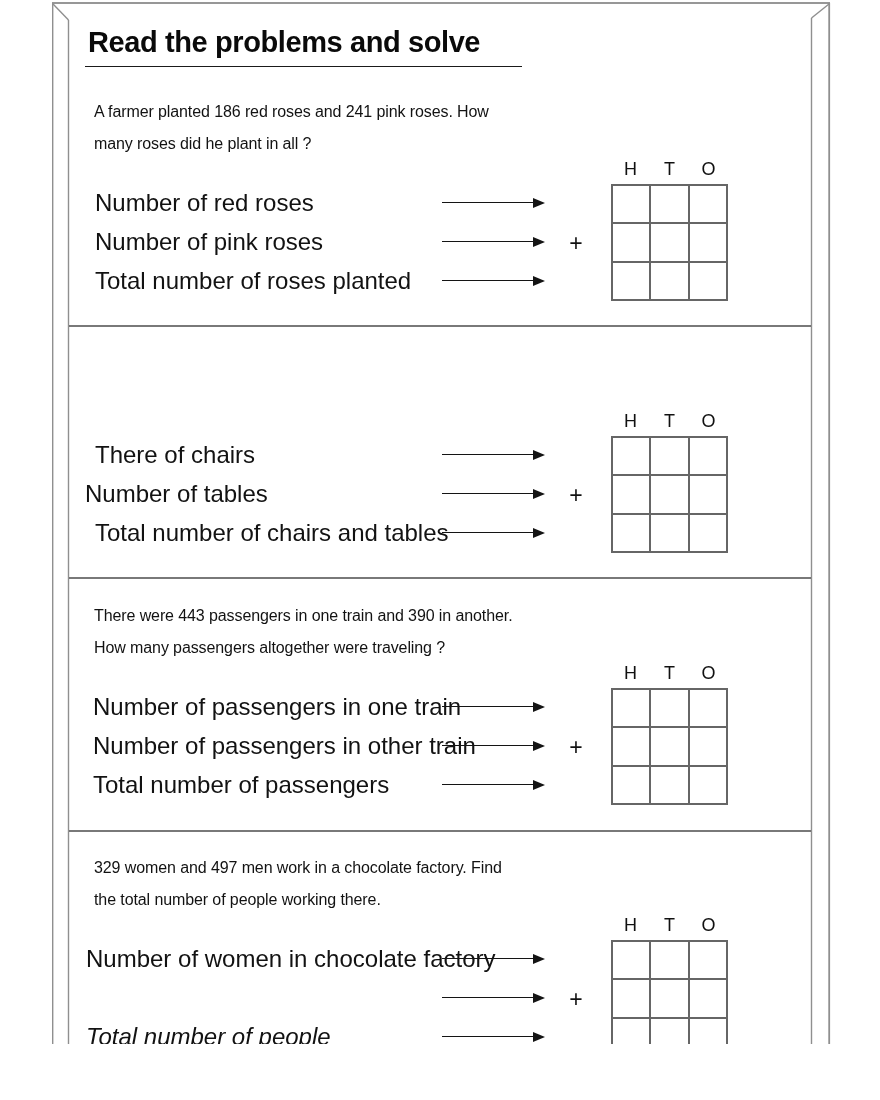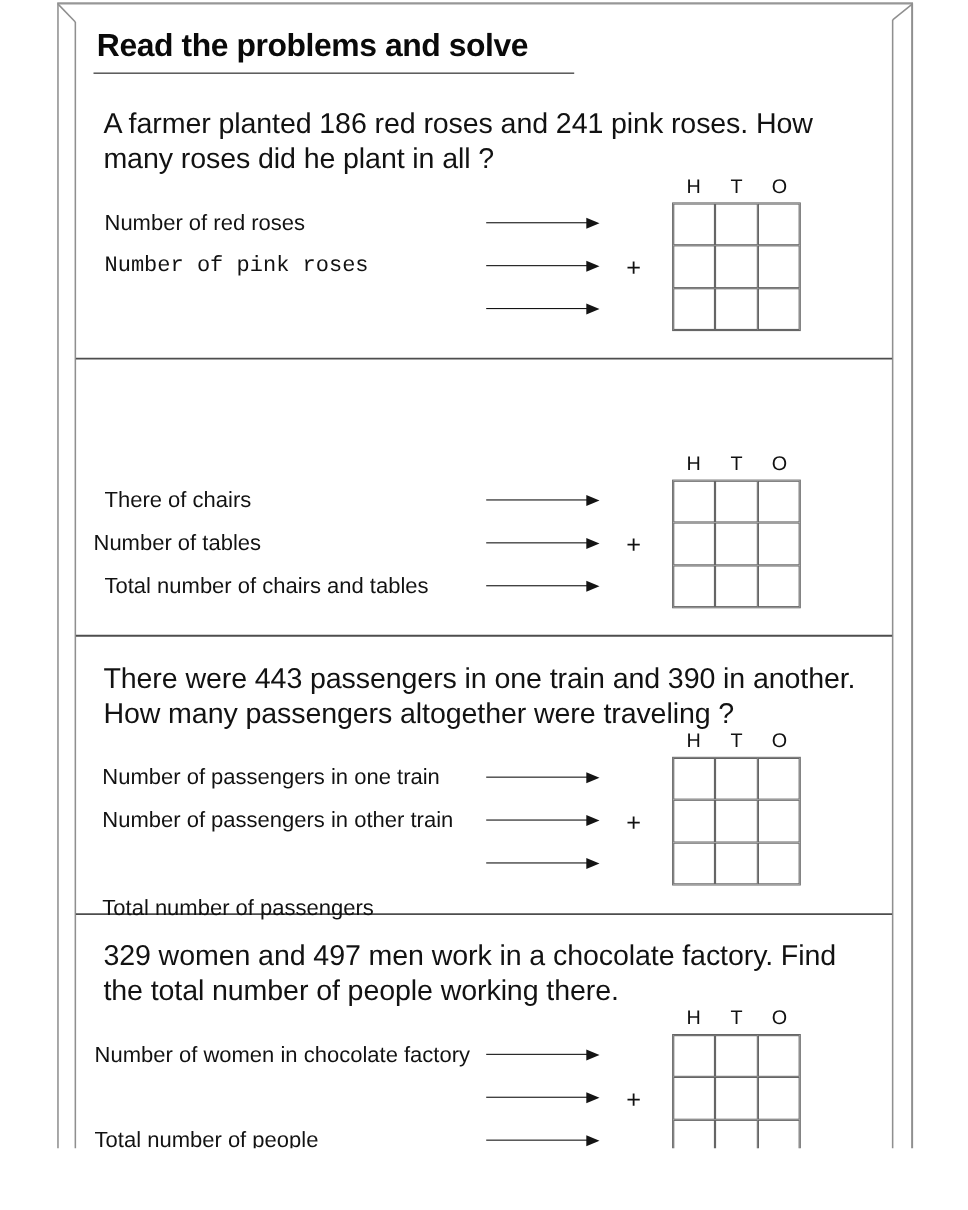--- a/index.html
+++ b/index.html
@@ -20,33 +20,33 @@
 
   .title{
     position:absolute; left:85px; top:26px;
     font-size:29px; font-weight:bold; letter-spacing:-0.4px; color:#0a0a0a;
     border-bottom:1.6px solid #1a1a1a; padding:0 42px 7px 3px; white-space:nowrap;
   }
 
   .prob{position:absolute; left:0; width:880px; height:252px;}
   .question{
     position:absolute; left:94px; top:22px;
-    font-size:26px; line-height:32px; letter-spacing:-0.1px;
+    font-size:16px; line-height:32px; letter-spacing:-0.1px;
     white-space:pre-line; color:#121212;
   }
   .hto{position:absolute; left:611px; top:85px; width:117px; display:flex;}
   .hto span{width:39px; text-align:center; font-size:18px; color:#111;}
   .pv-grid{
     position:absolute; left:611px; top:110px; width:117px; height:117px;
     box-sizing:border-box; border:1.5px solid var(--grid);
     display:grid; grid-template-columns:repeat(3,1fr); grid-template-rows:repeat(3,1fr);
   }
   .pv-cell{border:0.8px solid var(--grid); background:#fff;}
   .row-label{
-    position:absolute; font-size:20px; line-height:22px; color:#121212; white-space:nowrap;
+    position:absolute; font-size:24px; line-height:22px; color:#121212; white-space:nowrap;
   }
   .arrow{position:absolute; left:442px; width:103px; height:12px;}
   .arrow .shaft{position:absolute; left:0; right:9px; top:5px; border-top:1.6px solid #141414;}
   .arrow .head{
     position:absolute; right:0; top:1px; width:0; height:0;
     border-left:12px solid #141414; border-top:5px solid transparent; border-bottom:5px solid transparent;
   }
   .plus{
     position:absolute; left:563px; width:26px; text-align:center;
     font-size:23px; line-height:24px; color:#111;
@@ -91,21 +91,22 @@
         <div class="pv-cell"></div>
         <div class="pv-cell"></div>
         <div class="pv-cell"></div>
         <div class="pv-cell"></div>
         <div class="pv-cell"></div>
         <div class="pv-cell"></div>
         <div class="pv-cell"></div>
         <div class="pv-cell"></div>
       </div>
     <div class="row-label lt1" style="left:95px;">Number of red roses</div>
-    <div class="row-label lt2" style="left:95px;font-family:Liberation Mono, monospace;">Number of pink roses</div>
+    <div class="row-label lt2" style="left:95px;">Number of pink roses</div>
+    <div class="row-label lt3" style="left:95px;">Total number of roses planted</div>
     <div class="arrow at1">
         <span class="shaft"></span>
         <span class="head"></span>
       </div>
     <div class="arrow at2">
         <span class="shaft"></span>
         <span class="head"></span>
       </div>
     <div class="arrow at3">
         <span class="shaft"></span>
@@ -163,21 +164,21 @@
         <div class="pv-cell"></div>
         <div class="pv-cell"></div>
         <div class="pv-cell"></div>
         <div class="pv-cell"></div>
         <div class="pv-cell"></div>
         <div class="pv-cell"></div>
         <div class="pv-cell"></div>
       </div>
     <div class="row-label lt2" style="left:93px;">Number of passengers in other train</div>
     <div class="row-label lt1" style="left:93px;">Number of passengers in one train</div>
-    <div class="row-label lt3" style="left:93px;margin-top:41px;">Total number of passengers</div>
+    <div class="row-label lt3" style="left:93px;">Total number of passengers</div>
     <div class="arrow at1">
         <span class="shaft"></span>
         <span class="head"></span>
       </div>
     <div class="arrow at2">
         <span class="shaft"></span>
         <span class="head"></span>
       </div>
     <div class="arrow at3">
         <span class="shaft"></span>
@@ -199,21 +200,21 @@
         <div class="pv-cell"></div>
         <div class="pv-cell"></div>
         <div class="pv-cell"></div>
         <div class="pv-cell"></div>
         <div class="pv-cell"></div>
         <div class="pv-cell"></div>
         <div class="pv-cell"></div>
         <div class="pv-cell"></div>
       </div>
     <div class="row-label lt1" style="left:86px;">Number of women in chocolate factory</div>
-    <div class="row-label lt3" style="left:86px;">Total number of people</div>
+    <div class="row-label lt3" style="left:86px;font-style:italic;">Total number of people</div>
     <div class="arrow at1">
         <span class="shaft"></span>
         <span class="head"></span>
       </div>
     <div class="arrow at2">
         <span class="shaft"></span>
         <span class="head"></span>
       </div>
     <div class="arrow at3">
         <span class="shaft"></span>

